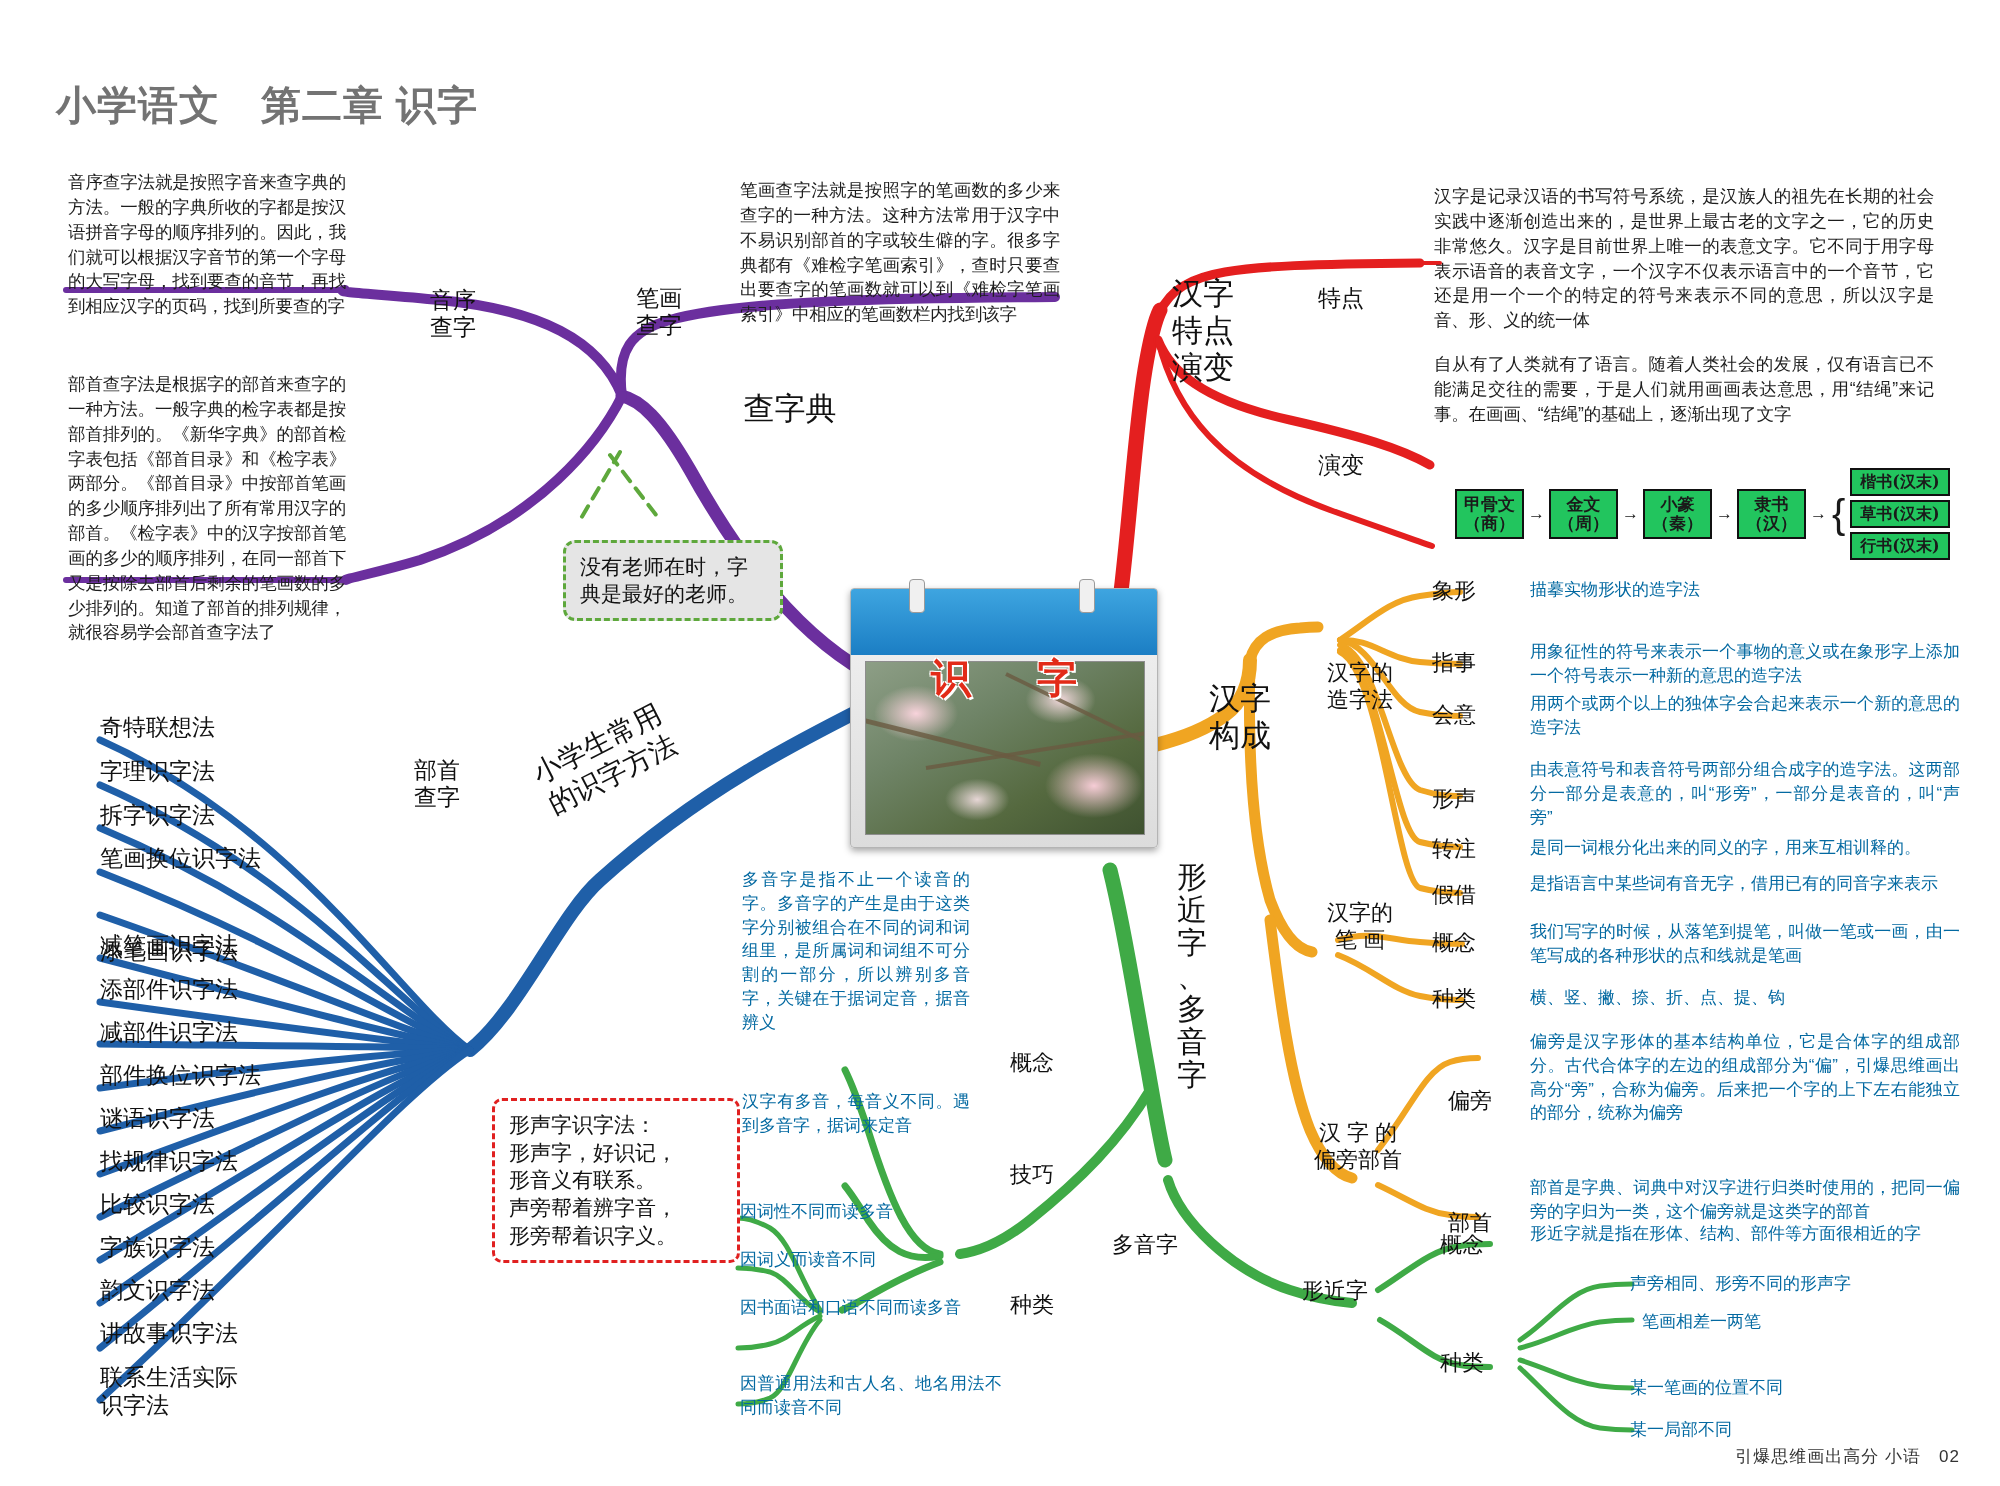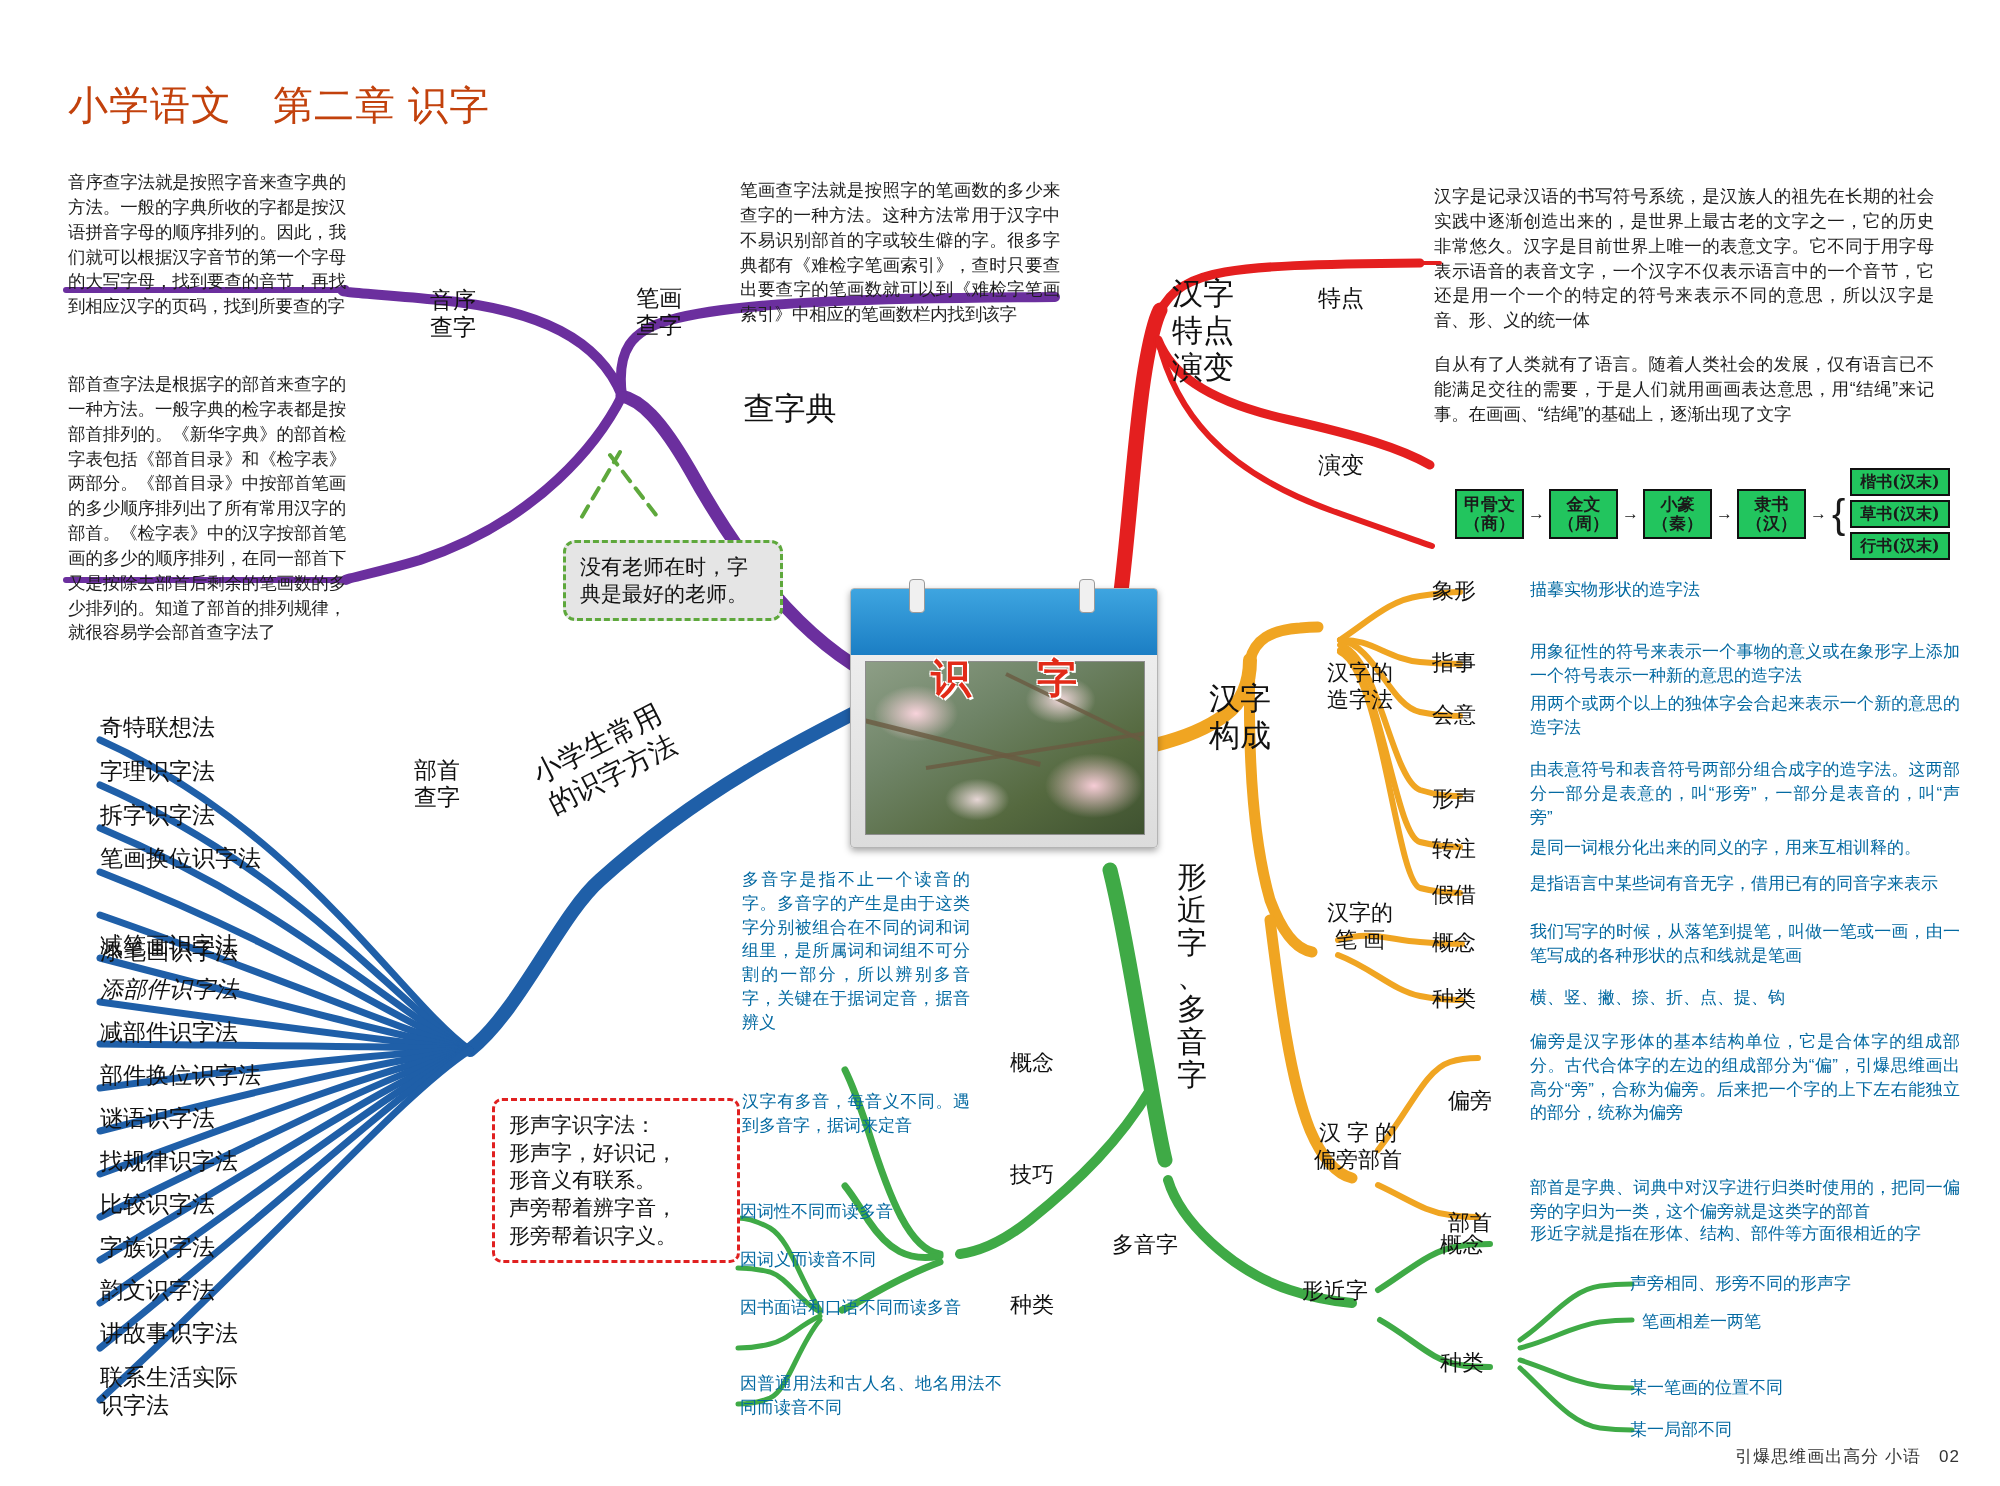--- a/index.html
+++ b/index.html
@@ -8,23 +8,23 @@
     font-family: "Liberation Sans", "DejaVu Sans", sans-serif;
     background:#ffffff;
     position:relative;
     overflow:hidden;
     color:#1a1a1a;
   }
   #canvas { position:absolute; inset:0; width:2000px; height:1486px; }
   svg.wires { position:absolute; left:0; top:0; width:2000px; height:1486px; pointer-events:none; }
 
   .page-title {
-    position:absolute; left:68px; top:78px;
-    font-size:40px; font-weight:normal; letter-spacing:1px;
-    color:#c2410c;
+    position:absolute; left:56px; top:78px;
+    font-size:40px; font-weight:bold; letter-spacing:1px;
+    color:#737373;
     white-space:pre;
   }
 
   .para {
     position:absolute;
     font-size:17.5px;
     line-height:1.42;
     color:#1d1d1d;
     text-align:justify;
     letter-spacing:-0.2px;
@@ -278,21 +278,21 @@
 
   <div class="bigbranch" style="left:530px; top:705px; width:230px; transform:rotate(-27deg); transform-origin:center; font-size:28px; text-align:left;">小学生常用
 的识字方法</div>
 
   <div class="methodlabel" style="left:100px; top:714px;">奇特联想法</div>
   <div class="methodlabel" style="left:100px; top:758px;">字理识字法</div>
   <div class="methodlabel" style="left:100px; top:802px;">拆字识字法</div>
   <div class="methodlabel" style="left:100px; top:845px;">笔画换位识字法</div>
   <div class="methodlabel" style="left:100px; top:938px;">添笔画识字法</div>
   <div class="methodlabel" style="left:100px; top:932px;">减笔画识字法</div>
-  <div class="methodlabel" style="left:100px; top:976px;font-style:italic;">添部件识字法</div>
+  <div class="methodlabel" style="left:100px; top:976px;">添部件识字法</div>
   <div class="methodlabel" style="left:100px; top:1019px;">减部件识字法</div>
   <div class="methodlabel" style="left:100px; top:1062px;">部件换位识字法</div>
   <div class="methodlabel" style="left:100px; top:1105px;">谜语识字法</div>
   <div class="methodlabel" style="left:100px; top:1148px;">找规律识字法</div>
   <div class="methodlabel" style="left:100px; top:1191px;">比较识字法</div>
   <div class="methodlabel" style="left:100px; top:1234px;">字族识字法</div>
   <div class="methodlabel" style="left:100px; top:1277px;">韵文识字法</div>
   <div class="methodlabel" style="left:100px; top:1320px;">讲故事识字法</div>
   <div class="methodlabel" style="left:100px; top:1364px;">联系生活实际
 识字法</div>

